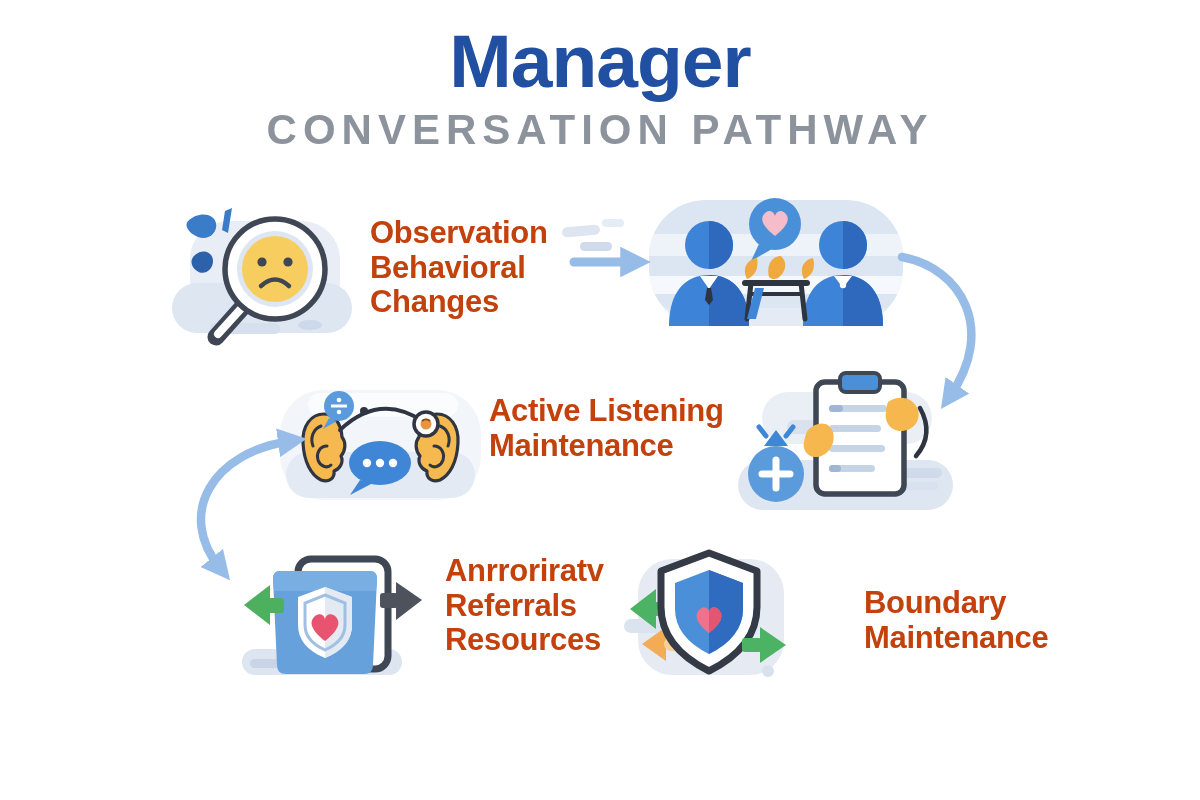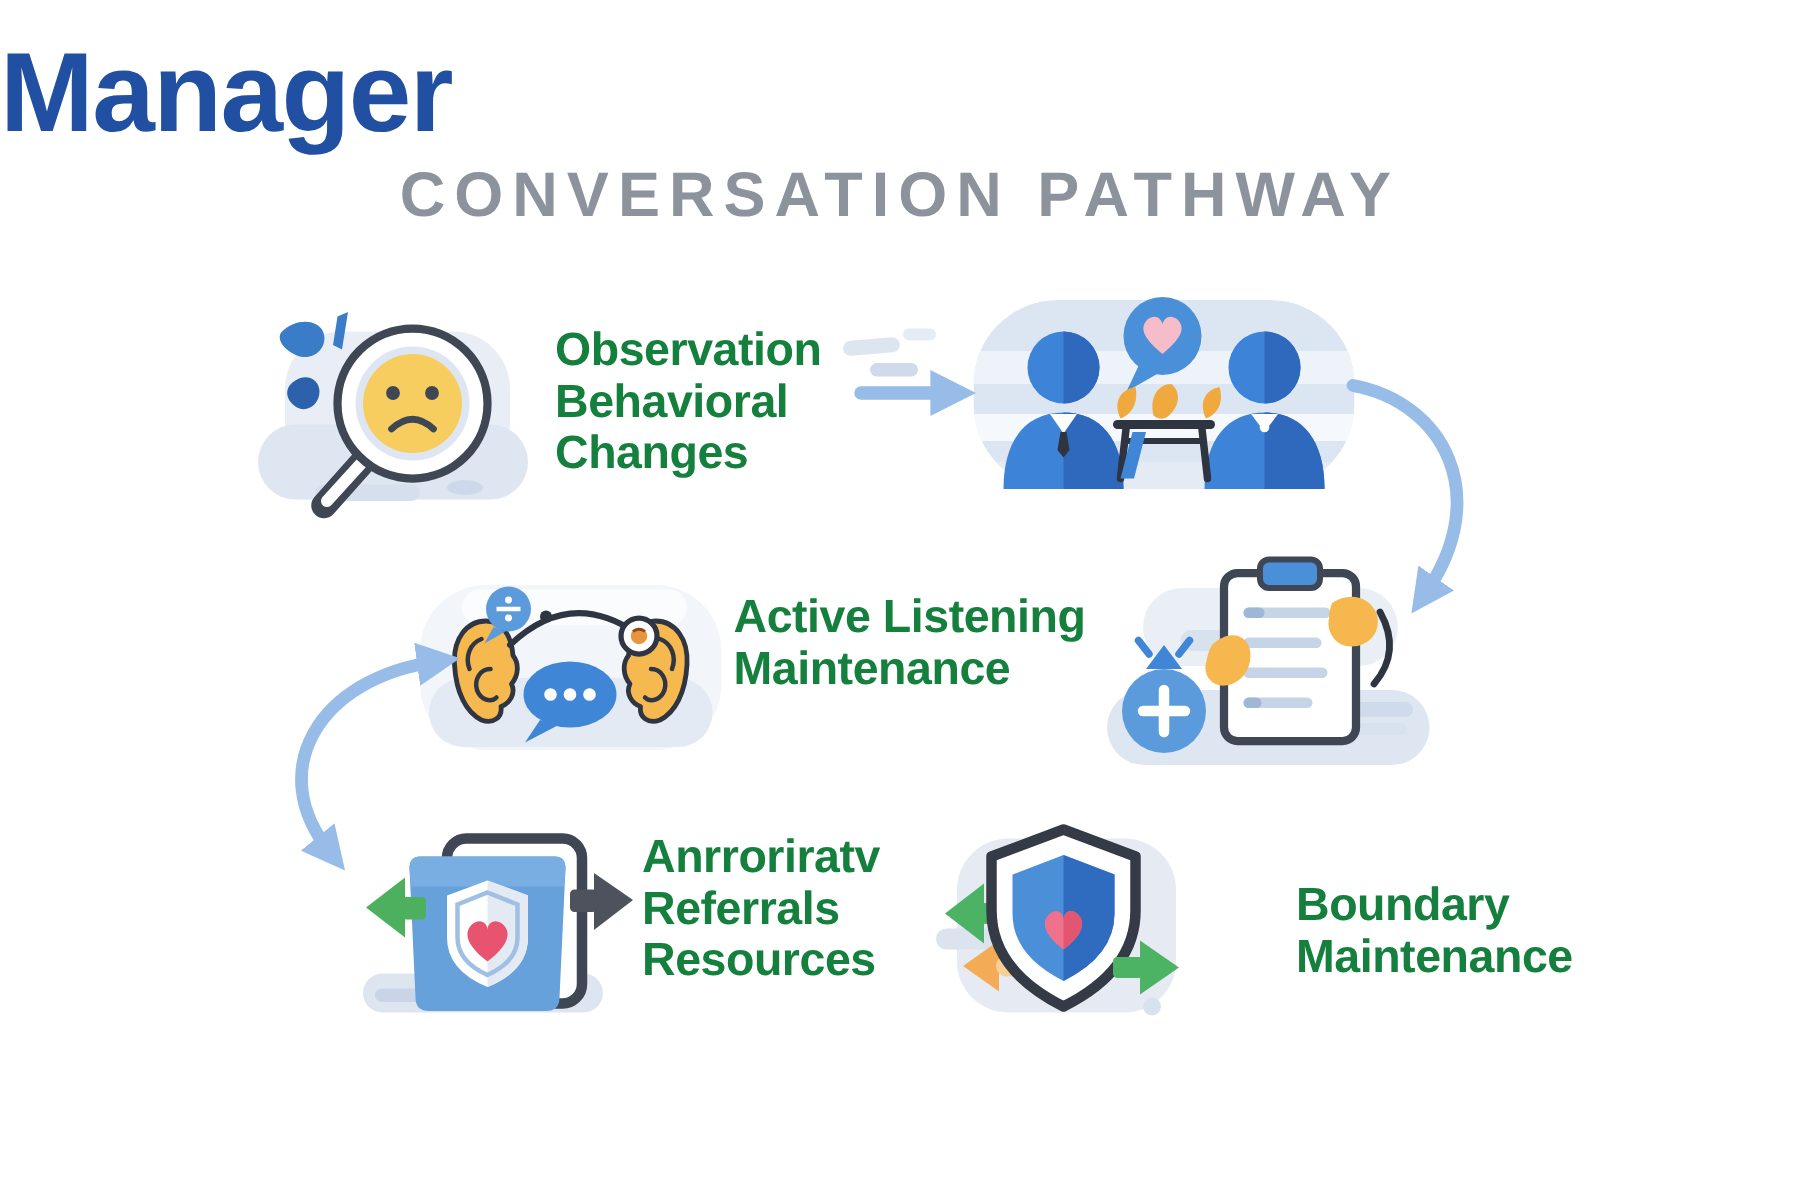--- a/index.html
+++ b/index.html
@@ -2,29 +2,29 @@
 <html><head>
 <meta charset="utf-8">
 <style>
   html,body{margin:0;padding:0;background:#fff;}
   #canvas{
     position:relative;width:1200px;height:800px;background:#ffffff;
     overflow:hidden;font-family:"Liberation Sans",sans-serif;
   }
   .abs{position:absolute;}
   .title{
-    position:absolute;left:0;top:24px;width:1200px;
+    position:absolute;left:0;top:24px;width:1200px;text-align:center;
     font-size:75px;font-weight:800;color:#2150a2;letter-spacing:-1px;line-height:1;
   }
   .subtitle{
     position:absolute;left:0;top:109px;width:1200px;text-align:center;
     font-size:42px;font-weight:700;color:#8d939c;letter-spacing:6px;line-height:1;
   }
   .step-label{
-    position:absolute;font-size:31px;font-weight:800;color:#15803d;
+    position:absolute;font-size:31px;font-weight:800;color:#c2410c;
     line-height:34.5px;white-space:pre-line;letter-spacing:-0.3px;
   }
   svg{display:block;}
   .overlay{left:0;top:0;pointer-events:none;}
 </style>
 </head>
 <body>
 
 <div id="canvas">
 
@@ -181,21 +181,21 @@
       <path d="M101,98 C88,88 84,79 91,73 C96,69 101,72 101,77 C101,72 106,69 111,73 C118,79 114,88 101,98 Z" fill="#e8536f"></path>
 
       <polygon points="20,62 46,42 46,82" fill="#4cb05e"></polygon>
       <rect x="44" y="55" width="16" height="15" rx="3" fill="#4cb05e"></rect>
 
       <polygon points="198,57 172,39 172,77" fill="#4d525c"></polygon>
       <rect x="156" y="50" width="18" height="15" rx="3" fill="#4d525c"></rect>
     </svg>
   </div>
 
-  <div class="step-label" style="left:428px;top:554px;">Anrroriratv
+  <div class="step-label" style="left:445px;top:554px;">Anrroriratv
 Referrals
 Resources</div>
 
   <div class="abs" style="left:608px;top:543px;width:200px;height:148px;">
     <svg width="200" height="148" viewBox="0 0 200 148">
       <rect x="30" y="16" width="146" height="116" rx="34" fill="#e6ebf3"></rect>
       <rect x="16" y="76" width="40" height="14" rx="7" fill="#dbe3ef"></rect>
       <circle cx="160" cy="128" r="6" fill="#d8e1ee"></circle>
 
       <polygon points="22,66 48,46 48,86" fill="#4db364"></polygon>

